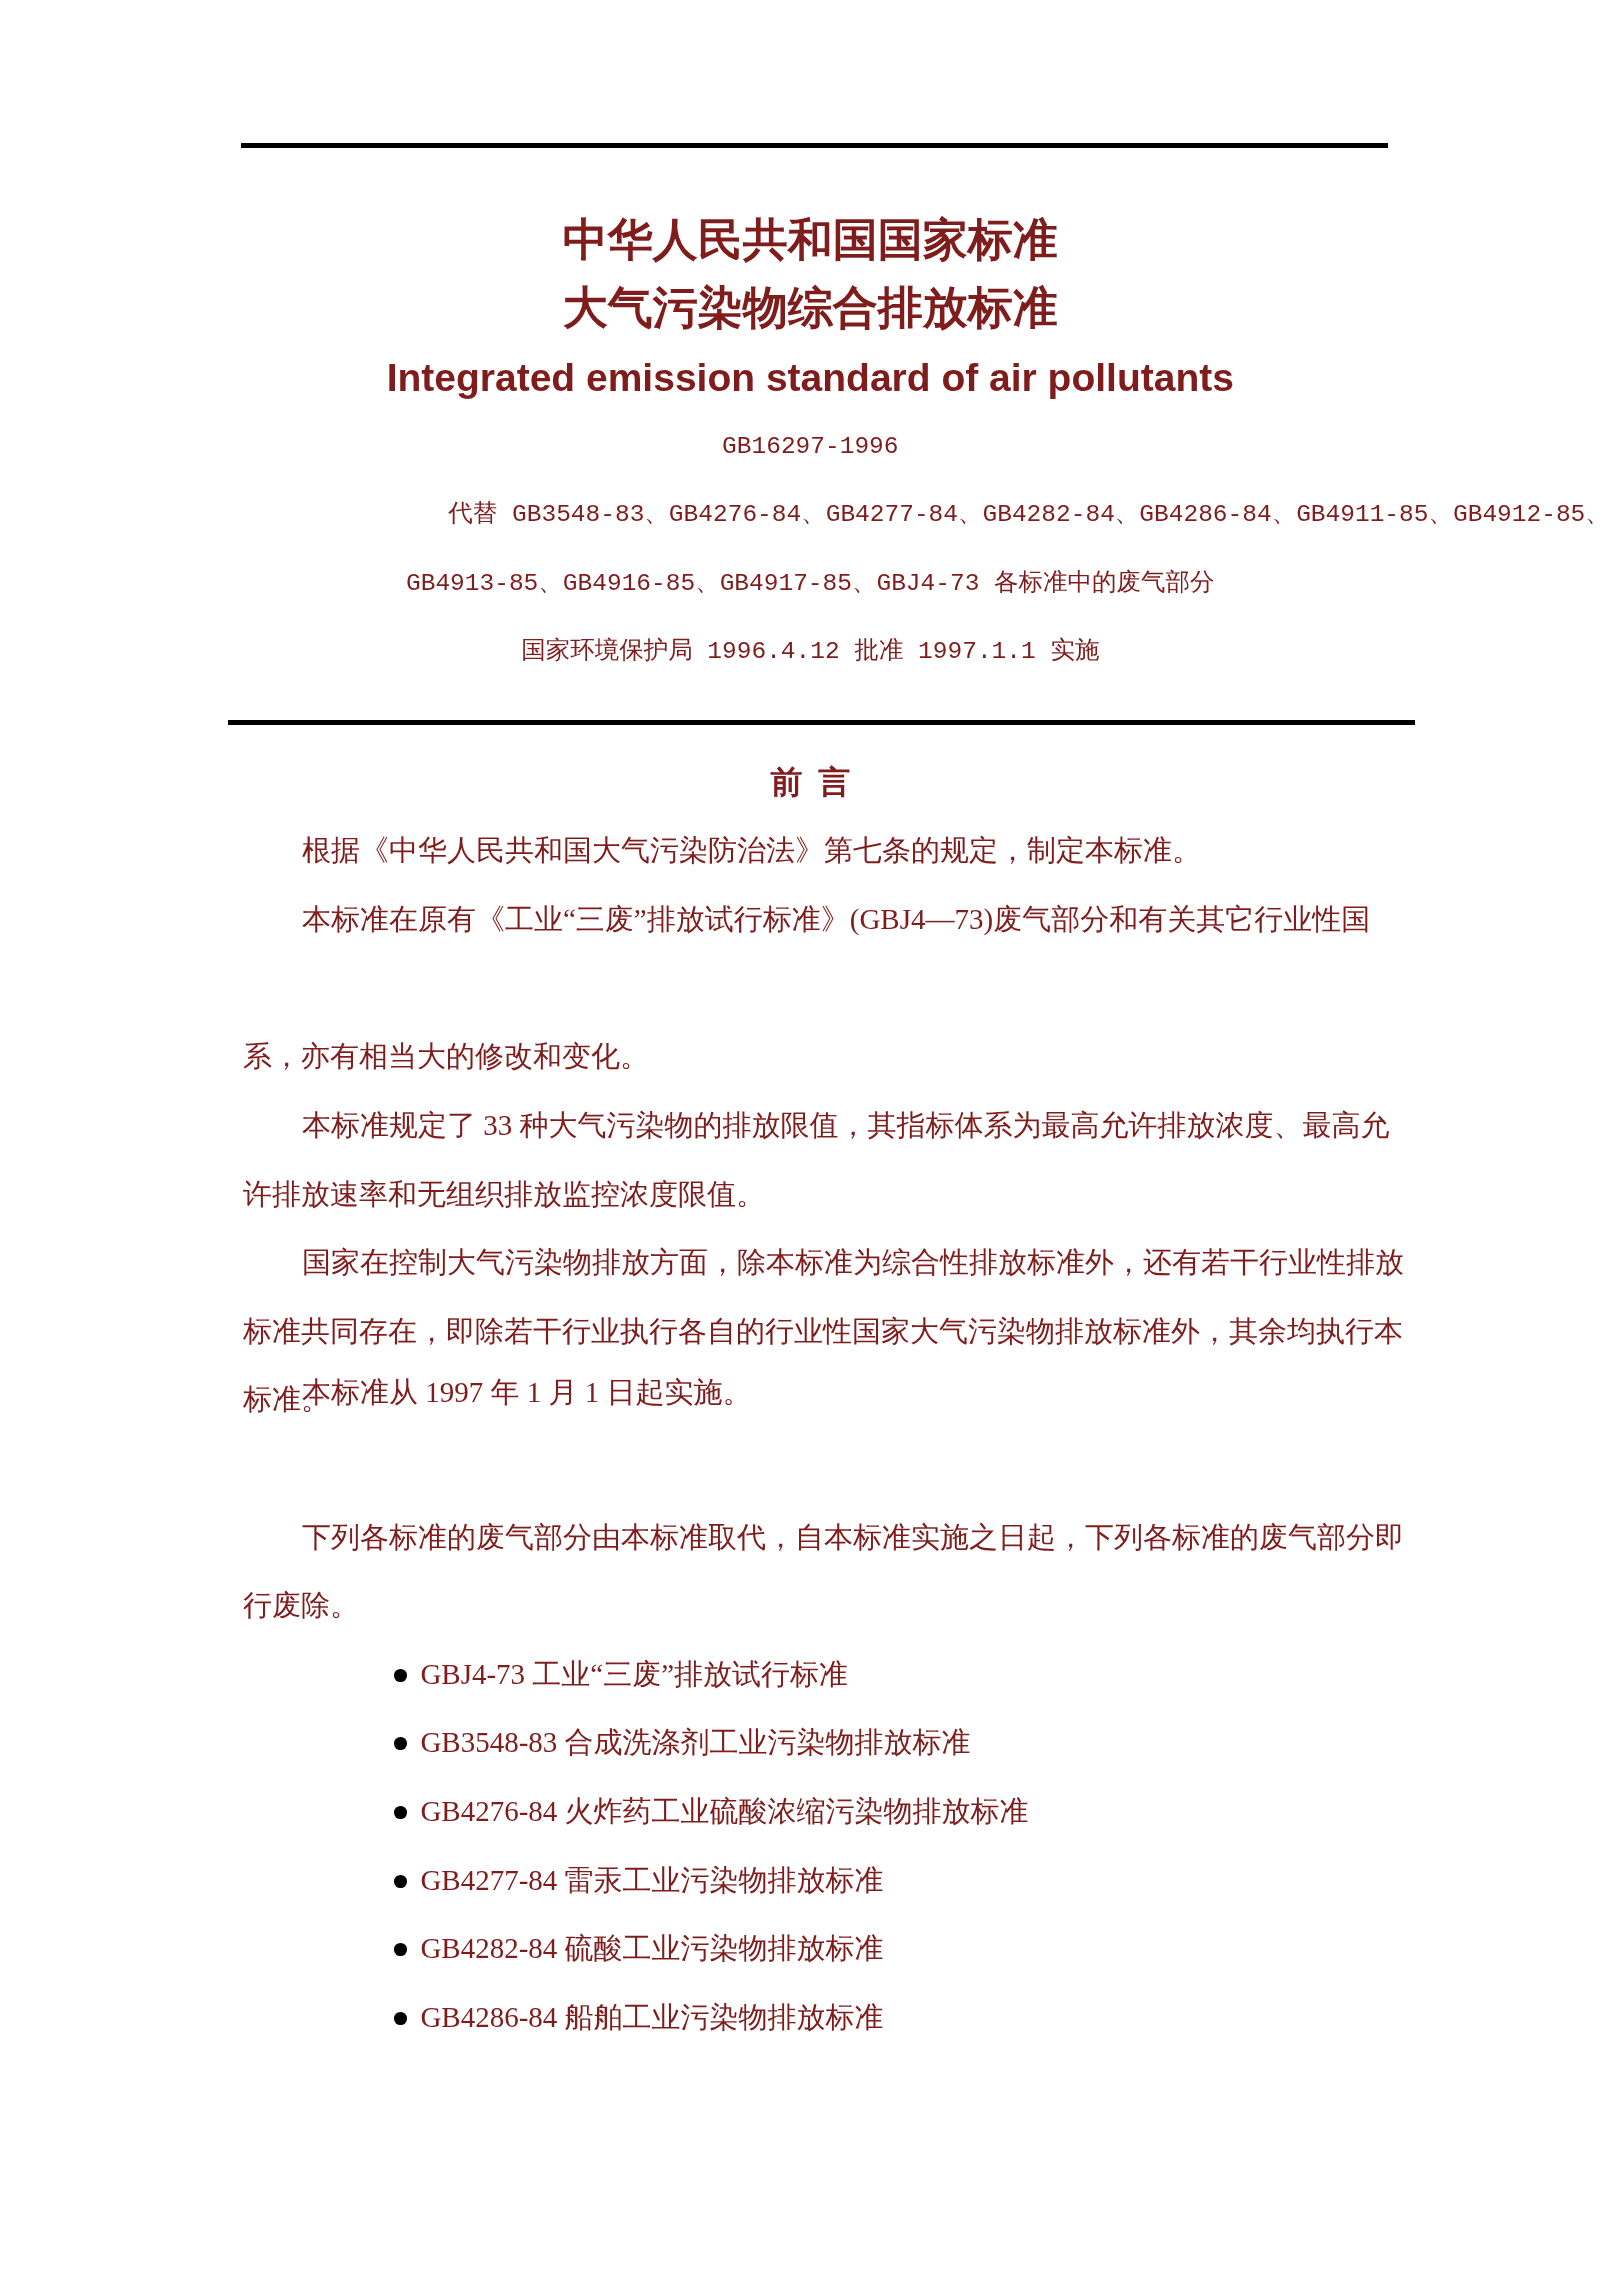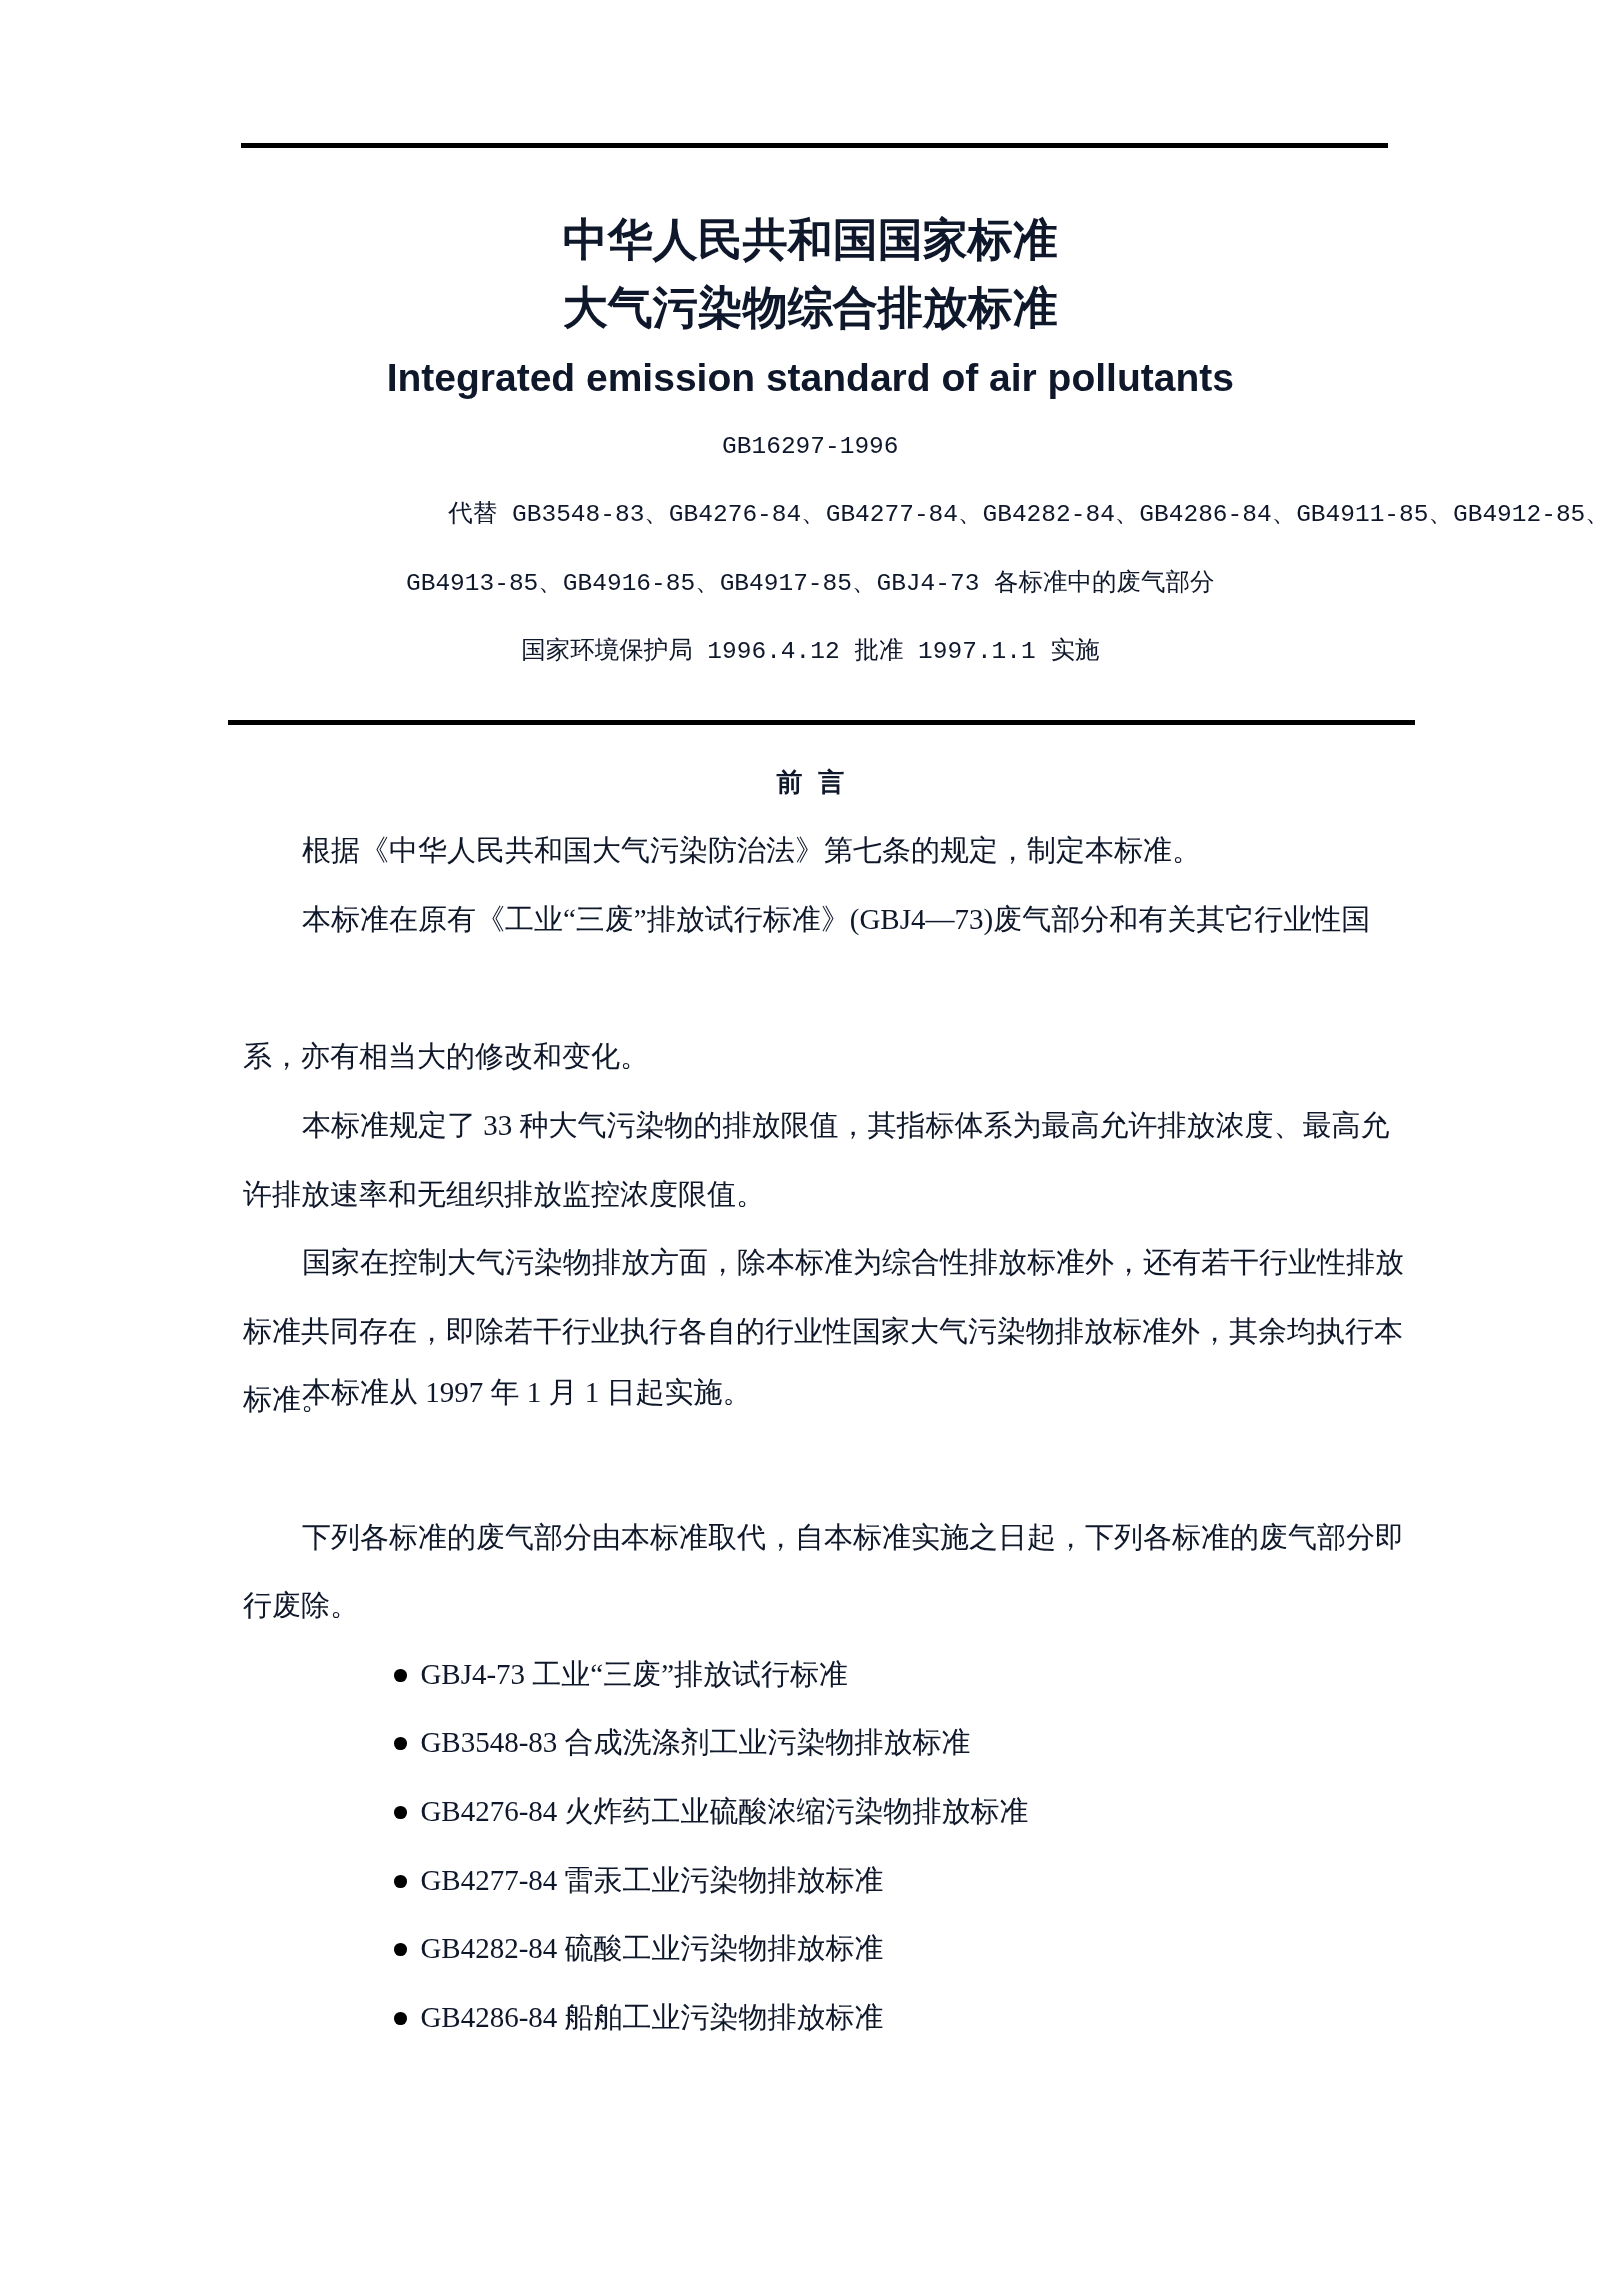--- a/index.html
+++ b/index.html
@@ -5,21 +5,21 @@
   html, body {
     margin: 0;
     padding: 0;
     background: #ffffff;
   }
   .page {
     position: relative;
     width: 1620px;
     height: 2293px;
     background: #ffffff;
-    color: #0f172a;
+    color: #7f1d1d;
     font-family: "Liberation Serif", "DejaVu Serif", serif;
     overflow: hidden;
   }
   .rule {
     position: absolute;
     background: #000000;
     height: 4.9px;
   }
   .rule-top { left: 241px; top: 143px; width: 1147px; }
   .rule-mid { left: 228px; top: 720px; width: 1187px; }
@@ -46,21 +46,21 @@
   .code {
     font-size: 24.5px;
     font-family: "Liberation Mono", "DejaVu Sans Mono", monospace;
   }
   .replaces1 {
     text-align: right;
     padding-left: 235px;
     width: 1365px;
   }
   .foreword-heading {
-    font-size: 26px;
+    font-size: 32px;
     font-weight: bold;
     letter-spacing: 15.7px;
     text-indent: 15.7px;
   }
   .bline {
     position: absolute;
     left: 243px;
     width: 1176px;
     height: 69px;
     line-height: 69px;

